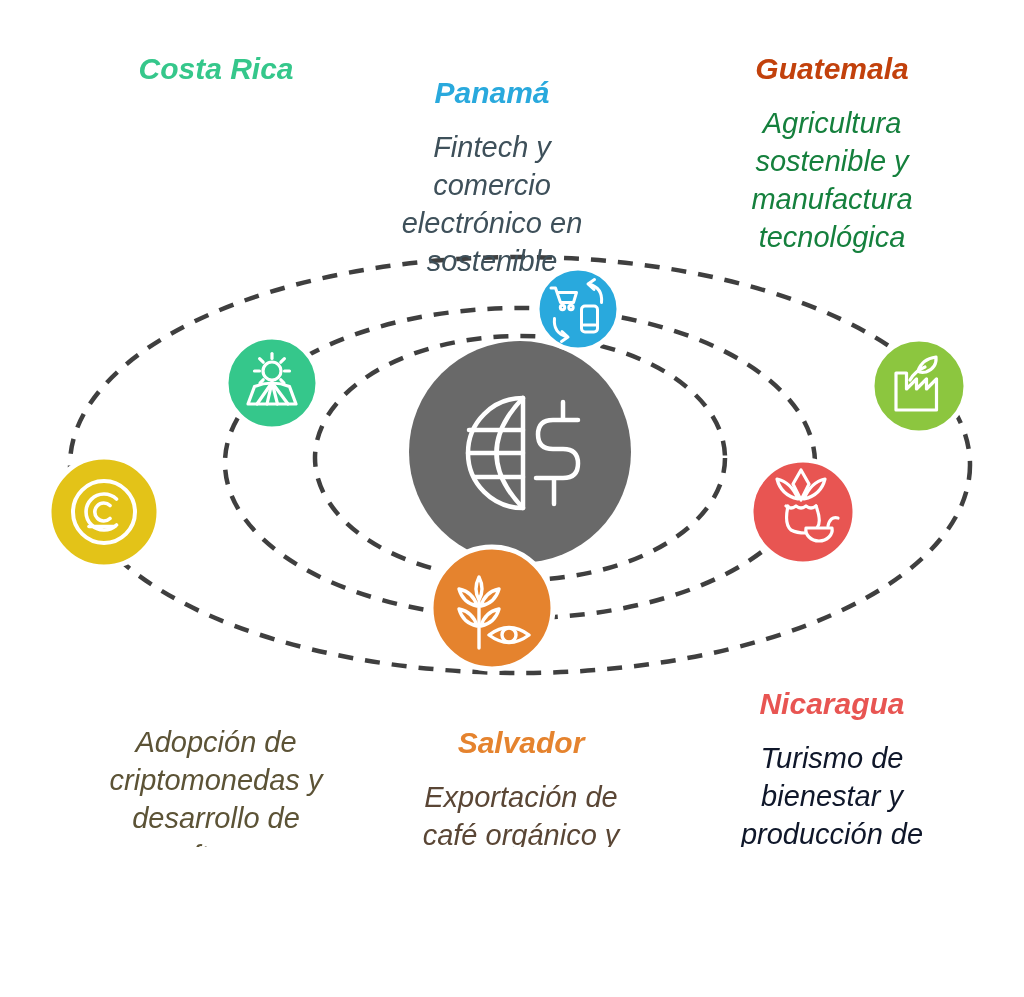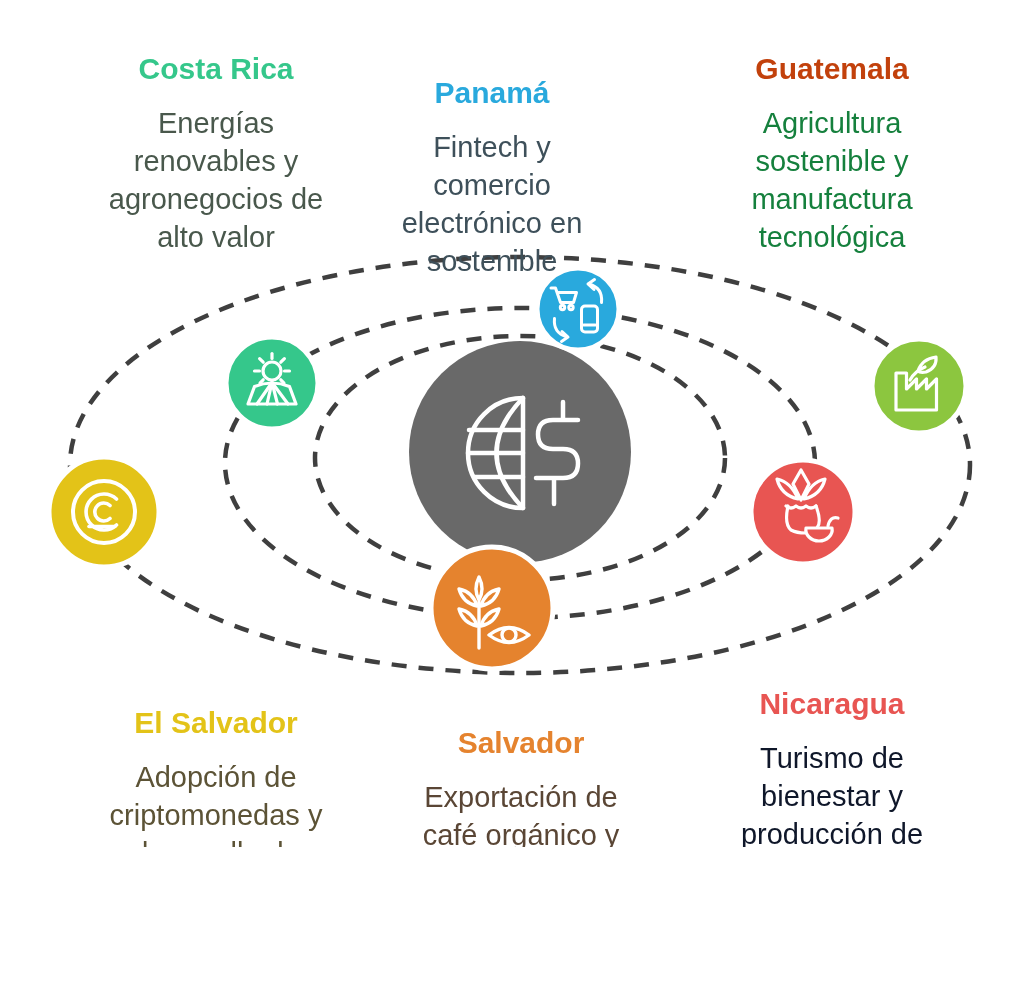--- a/index.html
+++ b/index.html
@@ -1,17 +1,17 @@
 <!DOCTYPE html>
 <html><head>
 <meta charset="utf-8">
 <style>
   html,body{margin:0;padding:0;background:#ffffff;}
   .stage{position:relative;width:1024px;height:847px;background:#ffffff;overflow:hidden;
-         font-family:"Liberation Sans", sans-serif;}
+         font-family:"Liberation Sans", sans-serif;font-style:italic;}
   .orbit-svg{position:absolute;left:0;top:0;width:1024px;height:997px;}
   .country-block{position:absolute;width:320px;transform:translateX(-50%);text-align:center;}
   .country-title{font-size:30px;font-weight:bold;line-height:34px;margin:0 0 18px 0;}
   .country-desc{font-size:29px;font-weight:400;line-height:38px;margin:0;white-space:pre-line;}
 </style>
 </head>
 <body>
 
 <div class="stage">
 
@@ -113,44 +113,39 @@
         <path d="M -15,18 Q -29,15 -33,1 Q -19,4 -15,18 Z"></path>
         <path d="M -11,18 Q 3,15 7,1 Q -7,4 -11,18 Z"></path>
         <path d="M -3,27 Q 17,12 37,27 Q 17,42 -3,27 Z" fill="#e5832e"></path>
         <circle cx="17" cy="27" r="7"></circle>
       </g>
     </g>
   </svg>
 
   <div class="country-block" style="left:216px;top:52px;">
     <h2 class="country-title" style="color: rgb(53, 199, 139);">Costa Rica</h2>
-    <p class="country-desc" style="color: rgb(73, 88, 76);">Energías
-renovables y
-agronegocios de
-alto valor</p>
   </div>
 
   <div class="country-block" style="left:492px;top:36px;margin-top:40px;">
     <h2 class="country-title" style="color: rgb(41, 169, 221);">Panamá</h2>
     <p class="country-desc" style="color: rgb(62, 80, 90);">Fintech y
 comercio
 electrónico en
 sostenible</p>
   </div>
 
   <div class="country-block" style="left:832px;top:52px;">
     <h2 class="country-title" style="color: #c2410c;">Guatemala</h2>
     <p class="country-desc" style="color: #15803d;">Agricultura
 sostenible y
 manufactura
 tecnológica</p>
   </div>
 
   <div class="country-block" style="left:216px;top:706px;">
-    <h2 class="country-title" style="color: rgb(227, 195, 24);">El Salvador</h2>
     <p class="country-desc" style="color: rgb(92, 83, 54); margin-top: 17px;">Adopción de
 criptomonedas y
 desarrollo de
 software</p>
   </div>
 
   <div class="country-block" style="left:521px;top:726px;">
     <h2 class="country-title" style="color: rgb(229, 131, 46);">Salvador</h2>
     <p class="country-desc" style="color: rgb(90, 70, 53);">Exportación de
 café orgánico y

